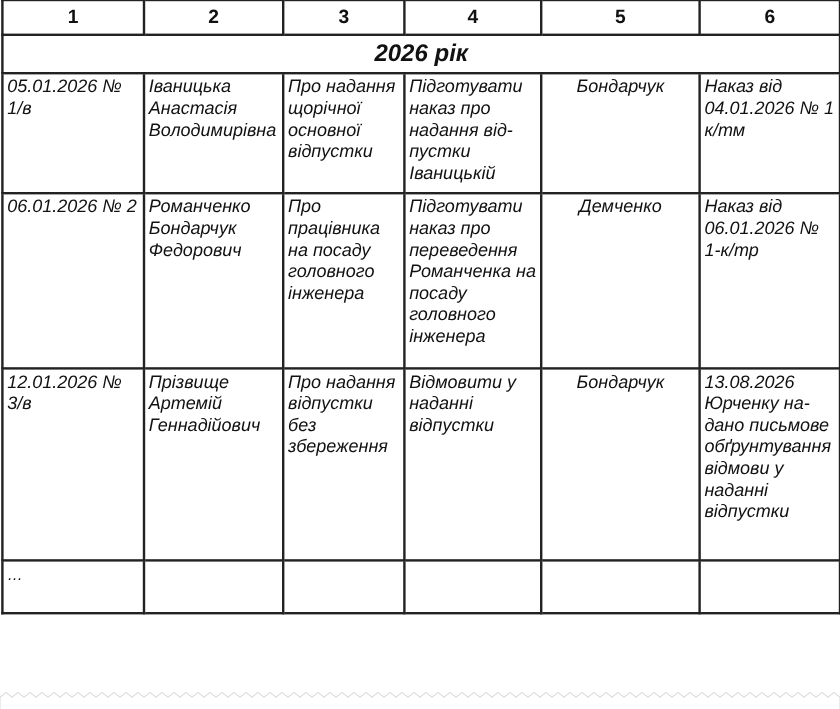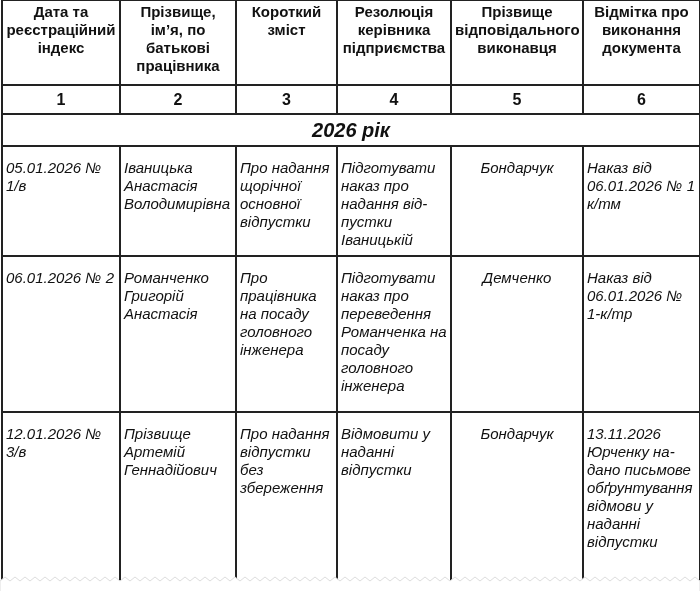--- a/index.html
+++ b/index.html
@@ -3,21 +3,21 @@
 <meta charset="utf-8">
 <style>
   html, body { margin: 0; padding: 0; background: #ffffff; }
   body { width: 700px; height: 591px; overflow: hidden; position: relative; font-family: "Liberation Sans", sans-serif; color: #111; }
   .doc { position: absolute; left: 0; top: 0; width: 700px; height: 591px; overflow: hidden; }
   table { border-collapse: collapse; position: absolute; left: 1px; top: -1px; table-layout: fixed; width: 698px; }
   td, th { border: 2px solid #222; vertical-align: top; padding: 0 3px; font-size: 15px; line-height: 18px; }
   th { font-weight: bold; text-align: center; padding-top: 2px; }
   .num td { text-align: center; font-weight: bold; height: 27px; vertical-align: middle; font-size: 16px; }
   .year td { text-align: center; font-weight: bold; font-style: italic; font-size: 20px; height: 30px; vertical-align: middle; border-radius: 14px; }
-  .data td { font-style: italic; padding-top: 12px; }
+  .data td { font-style: italic; padding-top: 2px; }
   .data td.center { text-align: center; }
   .hdr th { height: 81px; }
   .r1 td { height: 96px; }
   .r2 td { height: 142px; margin-top: 27px; }
   .r3 td { height: 156px; margin-left: 40px; }
   .r4 td { height: 40px; }
   .ellipsis { font-style: normal; font-size: 13px; }
   .tear { position: absolute; left: 0; top: 575px; width: 700px; height: 20px; }
 </style>
 </head>
@@ -27,62 +27,54 @@
   <table>
     <colgroup>
       <col style="width:118px">
         <col style="width:116px">
         <col style="width:101px">
       <col style="width:114px">
         <col style="width:132px">
         <col style="width:117px">
     </colgroup>
     <tbody>
-        <tr class="hdr">
-      <th>Дата та реєстраційний індекс</th>
-      <th>Прізвище, ім’я, по батькові працівника</th>
-      <th>Короткий зміст</th>
-      <th>Резолюція керівника підприємства</th>
-      <th>Прізвище відповідального виконавця</th>
-      <th>Відмітка про виконання документа</th>
-    </tr>
     <tr class="num">
       <td>1</td>
       <td>2</td>
       <td>3</td>
       <td>4</td>
       <td>5</td>
       <td>6</td>
     </tr>
     <tr class="year">
       <td colspan="6">2026 рік</td>
     </tr>
     <tr class="data r1">
       <td>05.01.2026 № 1/в</td>
       <td>Іваницька Анастасія Володимирівна</td>
       <td>Про надання щорічної основної відпустки</td>
       <td>Підготувати наказ про надання від-пустки Іваницькій</td>
       <td class="center">Бондарчук</td>
-      <td>Наказ від 06.01.2026 № 1 к/тм</td>
+      <td>Наказ від 04.01.2026 № 1 к/тм</td>
     </tr>
     <tr class="data r2">
       <td>06.01.2026 № 2</td>
-      <td>Романченко Григорій Анастасія</td>
+      <td>Романченко Бондарчук Федорович</td>
       <td>Про працівника на посаду головного інженера</td>
       <td>Підготувати наказ про переведення Романченка на посаду головного інженера</td>
       <td class="center">Демченко</td>
       <td>Наказ від 06.01.2026 № 1-к/тр</td>
     </tr>
     <tr class="data r3">
       <td>12.01.2026 № 3/в</td>
       <td>Прізвище Артемій Геннадійович</td>
       <td>Про надання відпустки без збереження</td>
       <td>Відмовити у наданні відпустки</td>
       <td class="center">Бондарчук</td>
-      <td>13.11.2026 Юрченку на-дано письмове обґрунтування відмови у наданні відпустки</td>
+      <td>13.08.2026 Юрченку на-дано письмове обґрунтування відмови у наданні відпустки</td>
     </tr>
     <tr class="data r4">
       <td class="ellipsis">…</td>
       <td></td>
       <td></td>
       <td></td>
       <td></td>
       <td></td>
     </tr>
   </tbody>

